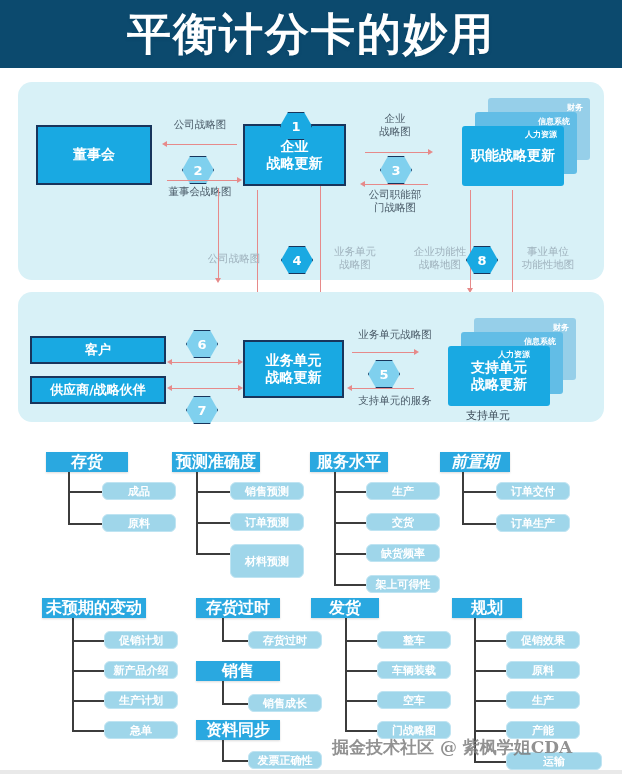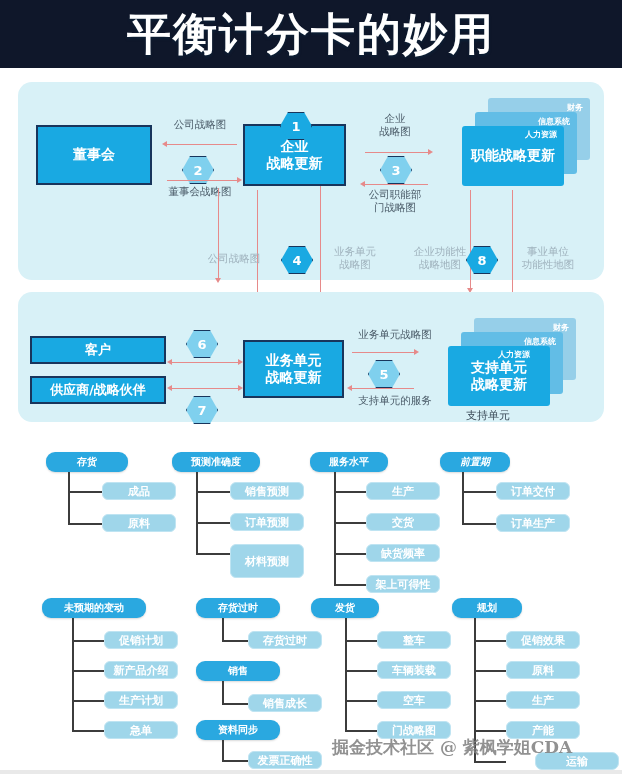--- a/index.html
+++ b/index.html
@@ -1,21 +1,21 @@
 <!DOCTYPE html>
 <html><head>
 <meta charset="utf-8">
 <style>
   html,body{margin:0;padding:0;background:#ffffff;}
   body{width:622px;height:774px;position:relative;overflow:hidden;
        font-family:"DejaVu Sans","Liberation Sans",sans-serif;}
 
   
   .banner{position:absolute;left:0;top:0;width:622px;height:68px;
-          background:#0f172a;}
+          background:#0c4a6e;}
   .banner .title{position:absolute;left:0;top:0;width:622px;height:68px;
           display:flex;align-items:center;justify-content:center;
           color:#ffffff;font-family:"DejaVu Serif","Liberation Serif",serif;
           font-weight:bold;font-size:44px;letter-spacing:2px;
           text-shadow:0 2px 3px rgba(0,60,90,.25);}
 
   
   .panel{position:absolute;background:#d8f1f7;border-radius:14px;}
   #panel-top{left:18px;top:82px;width:586px;height:198px;}
   #panel-bottom{left:18px;top:292px;width:586px;height:130px;}
@@ -68,22 +68,22 @@
 
   
   .arrow-h{position:absolute;height:1px;background:#e68a8a;}
   .arrow-v{position:absolute;width:1px;background:#e68a8a;}
   .ah-head-r,.ah-head-l,.av-head-d{position:absolute;width:0;height:0;}
   .ah-head-r{border-left:5px solid #e68a8a;border-top:3.5px solid transparent;border-bottom:3.5px solid transparent;}
   .ah-head-l{border-right:5px solid #e68a8a;border-top:3.5px solid transparent;border-bottom:3.5px solid transparent;}
   .av-head-d{border-top:5px solid #e68a8a;border-left:3.5px solid transparent;border-right:3.5px solid transparent;}
 
   
-  .tree-root{position:absolute;background:#2aa8e0;border-radius:9px;
-             color:#ffffff;font-weight:bold;font-size:10px;
+  .tree-root{position:absolute;background:#2aa8e0;border-radius:0;
+             color:#ffffff;font-weight:bold;font-size:16px;
              font-family:"DejaVu Serif","Liberation Serif",serif;
              display:flex;align-items:center;justify-content:center;
              box-shadow:0 1px 2px rgba(0,0,0,.15);white-space:nowrap;}
   .tree-leaf{position:absolute;background:#9fd6ea;border:1px solid #bfe4f2;
              border-radius:6px;color:#ffffff;font-weight:bold;font-size:11px;
              display:flex;align-items:center;justify-content:center;
              white-space:nowrap;box-sizing:border-box;}
   .tline-v{position:absolute;width:1.6px;background:#3c3c3c;}
   .tline-h{position:absolute;height:1.6px;background:#3c3c3c;}
 
@@ -376,18 +376,18 @@
   </div>
 <div class="tree-leaf" style="left:506px;top:661px;width:74px;height:18px;">
   <span>原料</span>
   </div>
 <div class="tree-leaf" style="left:506px;top:691px;width:74px;height:18px;">
   <span>生产</span>
   </div>
 <div class="tree-leaf" style="left:506px;top:721px;width:74px;height:18px;">
   <span>产能</span>
   </div>
-<div class="tree-leaf" style="left:535px;top:752px;width:84px;height:18px;border-radius:7px;">
+<div class="tree-leaf" style="left:506px;top:752px;width:96px;height:18px;">
   <span>运输</span>
   </div>
 
 <div class="watermark">掘金技术社区 @ 紫枫学姐CDA</div>
 <div class="footer-line"></div>
 
 </body></html>

